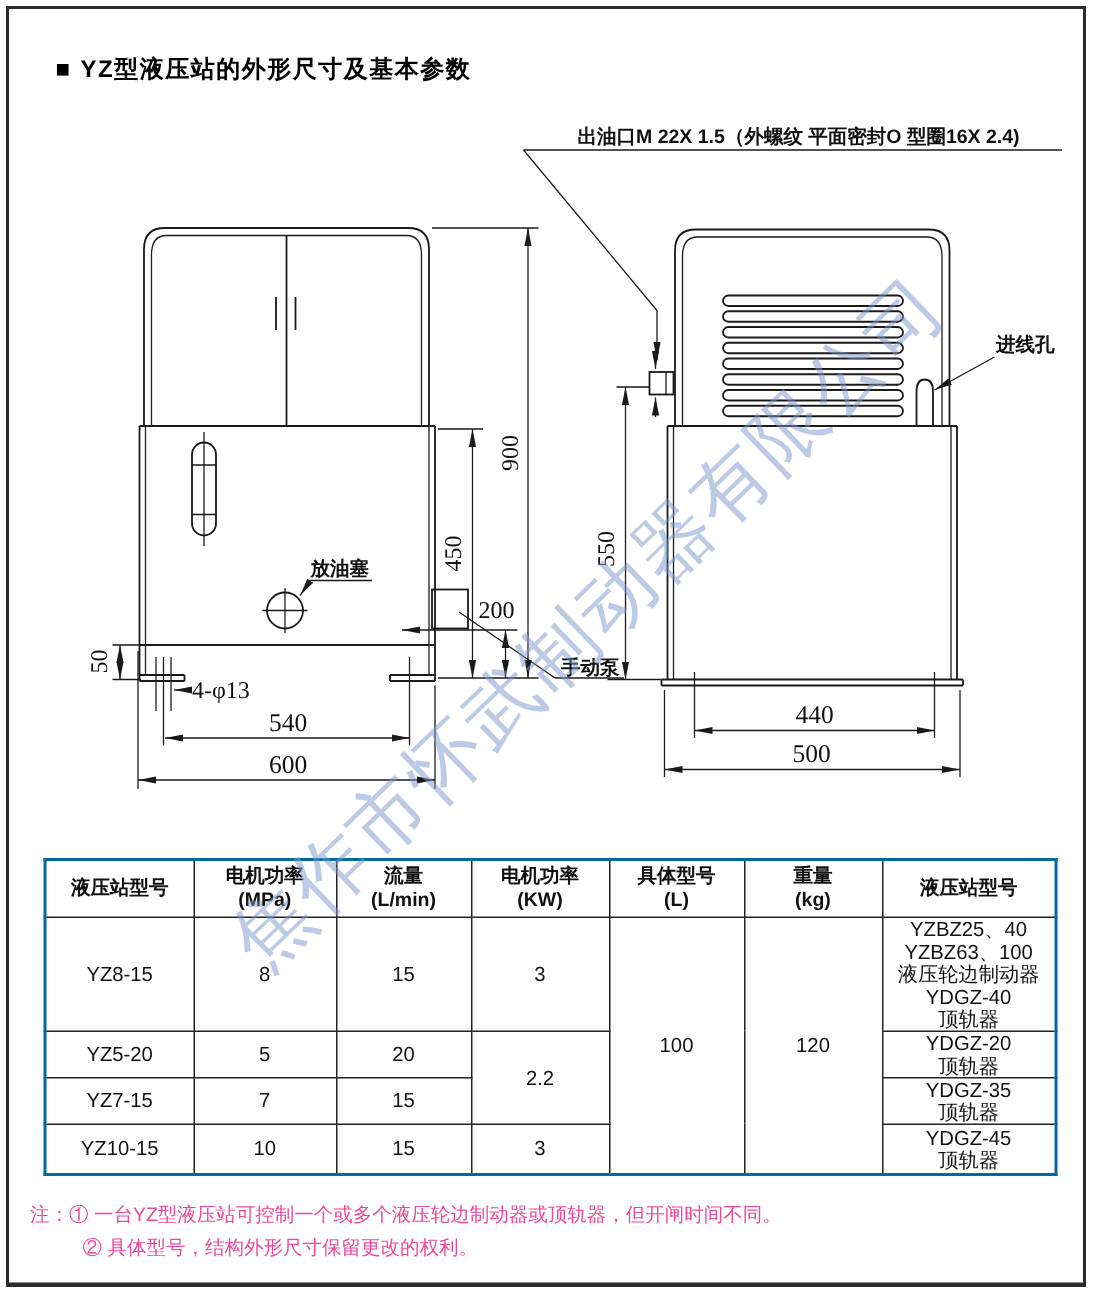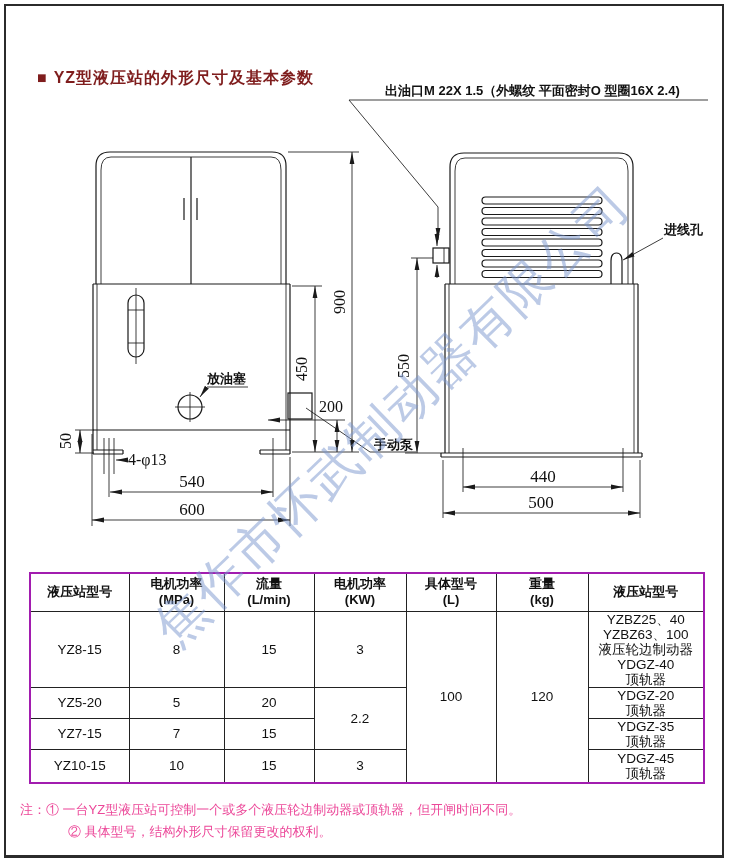--- a/index.html
+++ b/index.html
@@ -1,42 +1,42 @@
 <!DOCTYPE html>
 <html><head>
 <meta charset="utf-8">
 <style>
   html,body{margin:0;padding:0;background:#fff;}
   #page{position:relative;width:729px;height:864px;background:#ffffff;overflow:hidden;
         font-family:"Liberation Sans",sans-serif;color:#111;}
   #frame{position:absolute;left:4px;top:4px;width:716px;height:849px;
          border:2px solid #2b2b2b;border-bottom-width:3px;}
   #title{position:absolute;left:37px;top:36px;font-size:16px;font-weight:bold;
-         letter-spacing:1px;color:#7f1d1d;white-space:nowrap;margin-top:32px;}
+         letter-spacing:1px;color:#000000;white-space:nowrap;}
   #title .sq{display:inline-block;margin-right:6px;}
   #dwg{position:absolute;left:0;top:0;}
   .dwg{stroke:#1a1a1a;fill:none;stroke-width:1.2;}
   .thin{stroke:#1a1a1a;fill:none;stroke-width:0.85;}
   text.dim{font-family:"Liberation Serif",serif;font-size:16px;fill:#111;stroke:none;}
   text.dimb{font-family:"Liberation Serif",serif;font-size:17px;fill:#111;stroke:none;}
   text.lbl{font-family:"Liberation Sans",sans-serif;font-size:13px;font-weight:600;fill:#111;stroke:none;}
   #watermark{position:absolute;left:140px;top:612px;transform-origin:0 0;transform:rotate(-44deg);
              font-size:51px;letter-spacing:2px;font-weight:500;white-space:nowrap;
              color:rgba(122,150,205,0.5);z-index:6;pointer-events:none;}
   table.spec{position:absolute;left:29px;top:572px;border-collapse:collapse;table-layout:fixed;
              z-index:3;background:transparent;}
   table.spec,table.spec th,table.spec td{border:1.3px solid #222;}
-  table.spec{border:2px solid #a21caf;}
+  table.spec{border:2px solid #0369a1;}
   table.spec th,table.spec td{padding:0 2px;text-align:center;vertical-align:middle;
              font-family:"Liberation Sans",sans-serif;color:#111;}
   table.spec th{font-size:13px;font-weight:600;line-height:16px;}
   table.spec td{font-size:13.5px;font-weight:400;}
   td.match{font-size:12.5px;line-height:15px;margin-top:20px;}
   #notes{position:absolute;left:20px;top:799px;font-size:13px;line-height:22px;color:#ec4899;z-index:3;}
-  #notes .l2{margin-left:48px;}
+  #notes .l2{margin-left:35px;}
 </style>
 </head>
 <body>
 
 <div id="page">
   <div id="frame"></div>
 
   <div id="title">
     <span class="sq">■</span><span>YZ型液压站的外形尺寸及基本参数</span>
   </div>

